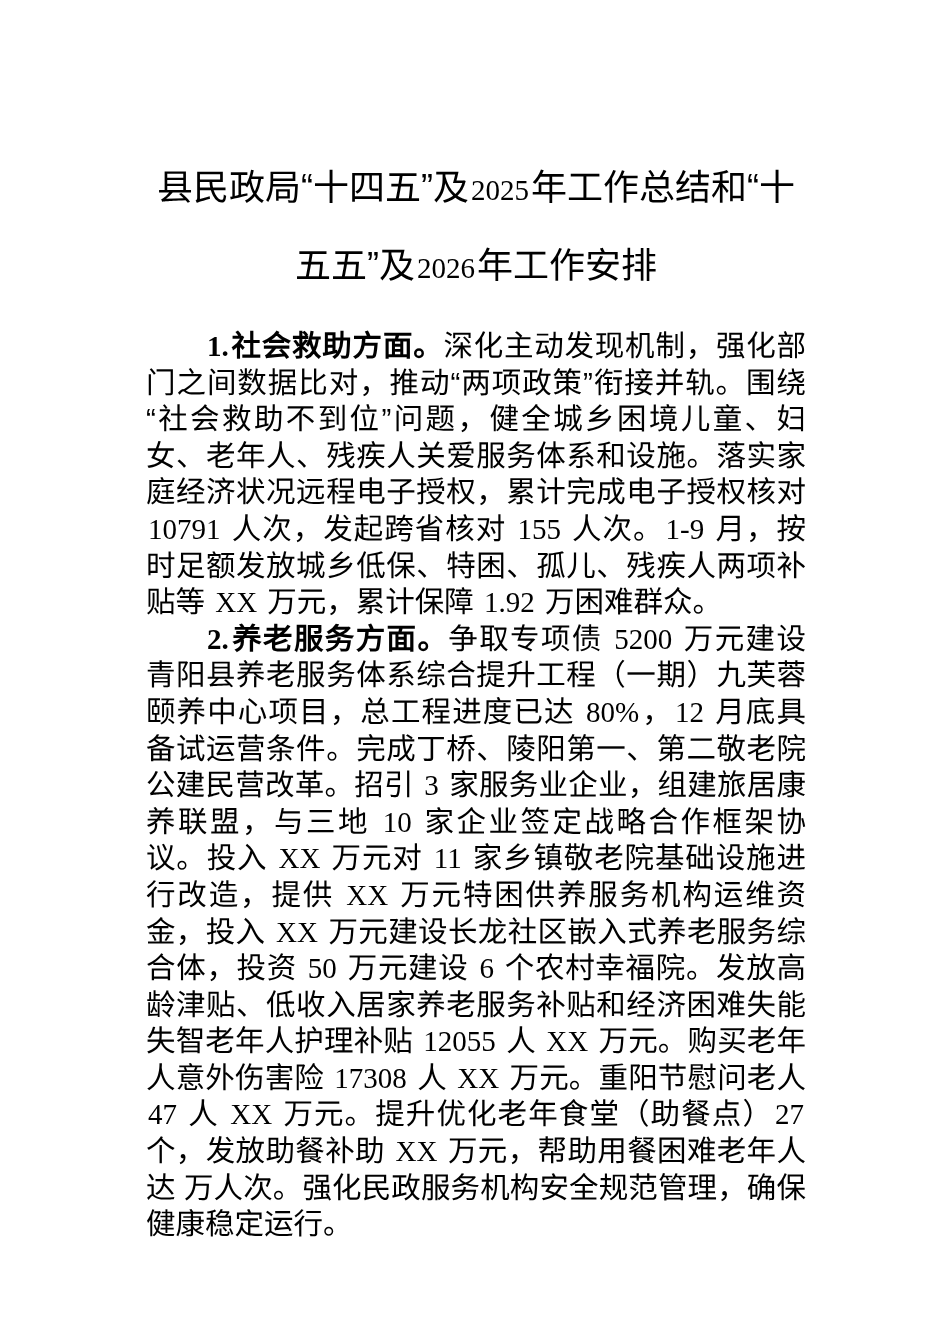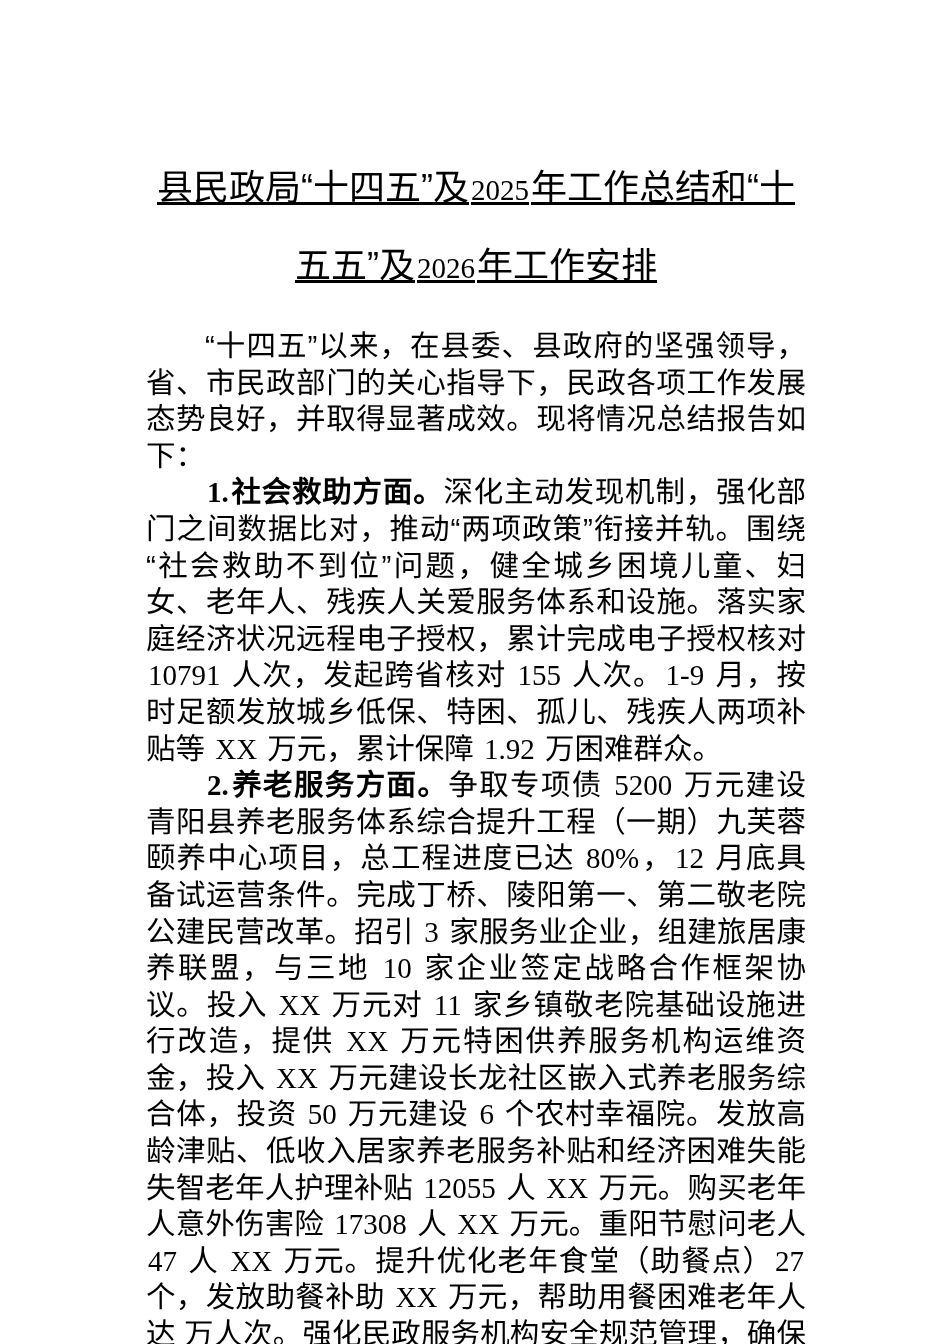--- a/index.html
+++ b/index.html
@@ -37,21 +37,20 @@
   .doc-title {
     font-size: 36px;
     line-height: 76px;
     text-align: center;
     letter-spacing: 0px;
     font-weight: 400;
     margin: 0 0 22px 0;
     font-family: "Liberation Sans", "DejaVu Sans", sans-serif;
     word-break: break-all;
     width: 660px;
-    text-decoration: underline;
   }
 
   
   .para {
     font-size: 29.5px;
     line-height: 36.6px;
     text-align: justify;
     text-justify: inter-ideograph;
     text-align-last: left;
     margin: 0;
@@ -82,21 +81,20 @@
 </style>
 </head>
 <body>
 
 <div class="page">
 
   <div class="doc-body">
 
     <h1 class="doc-title"><span>县民政局“十四五”及<span class="num">2025</span>年工作总结和“十五五”及<span class="num">2026</span>年工作安排</span></h1>
 
-    <p class="para indent">“十四五”以来，在县委、县政府的坚强领导，省、市民政部门的关心指导下，民政各项工作发展态势良好，并取得显著成效。现将情况总结报告如下：</p>
 
 
     <p class="para indent"><b class="bold"><span class="num">1.</span>社会救助方面。</b><span>深化主动发现机制，强化部门之间数据比对，推动“两项政策”衔接并轨。围绕“社会救助不到位”问题，健全城乡困境儿童、妇女、老年人、残疾人关爱服务体系和设施。落实家庭经济状况远程电子授权，累计完成电子授权核对 <span class="num">10791</span> 人次，发起跨省核对 <span class="num">155</span> 人次。<span class="num">1-9</span> 月，按时足额发放城乡低保、特困、孤儿、残疾人两项补贴等 <span class="num">XX</span> 万元，累计保障 <span class="num">1.92</span> 万困难群众。</span></p>
 
     <p class="para indent"><b class="bold"><span class="num">2.</span>养老服务方面。</b><span>争取专项债 <span class="num">5200</span> 万元建设青阳县养老服务体系综合提升工程（一期）九芙蓉颐养中心项目，总工程进度已达 <span class="num">80%</span>，<span class="num">12</span> 月底具备试运营条件。完成丁桥、陵阳第一、第二敬老院公建民营改革。招引 <span class="num">3</span> 家服务业企业，组建旅居康养联盟，与三地 <span class="num">10</span> 家企业签定战略合作框架协议。投入 <span class="num">XX</span> 万元对 <span class="num">11</span> 家乡镇敬老院基础设施进行改造，提供 <span class="num">XX</span> 万元特困供养服务机构运维资金，投入 <span class="num">XX</span> 万元建设长龙社区嵌入式养老服务综合体，投资 <span class="num">50</span> 万元建设 <span class="num">6</span> 个农村幸福院。发放高龄津贴、低收入居家养老服务补贴和经济困难失能失智老年人护理补贴 <span class="num">12055</span> 人 <span class="num">XX</span> 万元。购买老年人意外伤害险 <span class="num">17308</span> 人 <span class="num">XX</span> 万元。重阳节慰问老人 <span class="num">47</span> 人 <span class="num">XX</span> 万元。提升优化老年食堂（助餐点）<span class="num">27</span> 个，发放助餐补助 <span class="num">XX</span> 万元，帮助用餐困难老年人达  万人次。强化民政服务机构安全规范管理，确保健康稳定运行。</span></p>
 
   </div>
 </div>
 
 </body></html>

